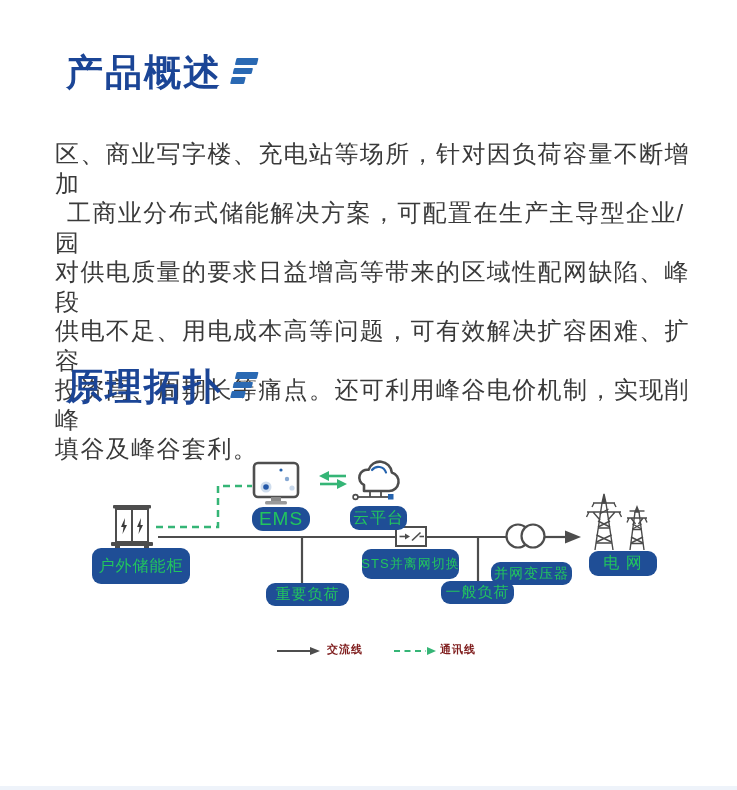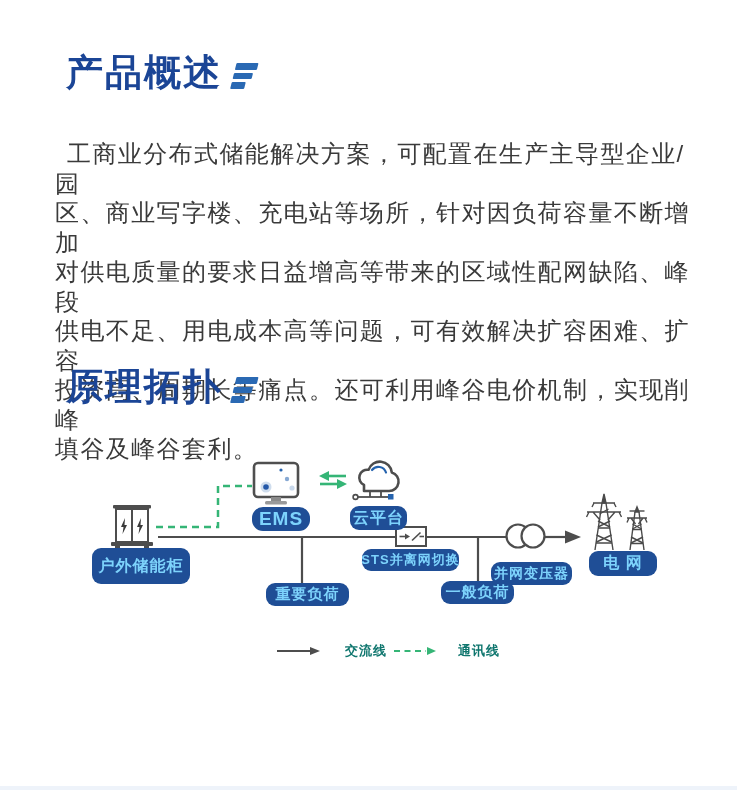--- a/index.html
+++ b/index.html
@@ -3,63 +3,63 @@
 <meta charset="utf-8">
 <style>
   html,body{margin:0;padding:0;}
   body{
     width:737px;height:790px;background:#ffffff;
     font-family:"Liberation Sans","DejaVu Sans",sans-serif;
     position:relative;overflow:hidden;
   }
   .abs{position:absolute;}
   
-  .section-header{display:flex;align-items:flex-end;gap:11px;}
+  .section-header{display:flex;align-items:flex-start;gap:11px;}
   .section-title{
     font-size:37px;font-weight:bold;color:#1b4596;
     letter-spacing:2px;line-height:1;margin:0;
   }
   .hdr-icon{display:inline-block;transform:skewX(-14deg);margin-top:4px;}
   .hdr-icon i{display:block;height:6.5px;background:#2a69b3;border-radius:1px;margin-bottom:3px;}
   .hdr-icon i:nth-child(1){width:22px;}
   .hdr-icon i:nth-child(2){width:19px;}
   .hdr-icon i:nth-child(3){width:14px;}
   
   .body-text{
     width:644px;color:#3a3a3a;font-size:24px;font-weight:500;
     line-height:29.5px;letter-spacing:1.4px;
   }
   .body-text .line.first{text-indent:12px;}
   
   .pill{
-    position:absolute;background:#1f4e96;color:#7dd3fc;
+    position:absolute;background:#1f4e96;color:#22c55e;
     border-radius:9px;display:flex;align-items:center;justify-content:center;
-    font-weight:bold;letter-spacing:1px;white-space:nowrap;
+    font-weight:normal;letter-spacing:1px;white-space:nowrap;
   }
   
   .legend-label{
-    position:absolute;color:#0f766e;font-size:13px;font-weight:bold;letter-spacing:1px;margin-left:18px;
+    position:absolute;color:#7f1d1d;font-size:11px;font-weight:bold;letter-spacing:1px;
   }
   .bottom-strip{position:absolute;left:0;bottom:0;width:737px;height:4px;background:#eef3fa;}
 </style>
 </head>
 <body>
 
 <div class="abs section-header" style="left:66px;top:54px;">
   <h1 class="section-title">产品概述</h1>
   <span class="hdr-icon">
       <i></i>
       <i></i>
       <i></i>
     </span>
 </div>
 
 <div class="abs body-text" style="left:55px;top:139px;">
+  <div class="line">区、商业写字楼、充电站等场所，针对因负荷容量不断增加</div>
   <div class="line first">工商业分布式储能解决方案，可配置在生产主导型企业/园</div>
-  <div class="line">区、商业写字楼、充电站等场所，针对因负荷容量不断增加</div>
   <div class="line">对供电质量的要求日益增高等带来的区域性配网缺陷、峰段</div>
   <div class="line">供电不足、用电成本高等问题，可有效解决扩容困难、扩容</div>
   <div class="line">投资高、周期长等痛点。还可利用峰谷电价机制，实现削峰</div>
   <div class="line">填谷及峰谷套利。</div>
 </div>
 
 <div class="abs section-header" style="left:66px;top:368px;">
   <h1 class="section-title">原理拓扑</h1>
   <span class="hdr-icon">
       <i></i>
@@ -158,21 +158,21 @@
   </g>
   <g>
     <line x1="394" y1="651" x2="426" y2="651" stroke="#35b576" stroke-width="2.2" stroke-dasharray="6 4.5"></line>
     <polygon points="427,647 436,651 427,655" fill="#35b576"></polygon>
   </g>
 </svg>
 
 <div class="pill" style="left:92px;top:548px;width:98px;height:36px;font-size:16px;">户外储能柜</div>
 <div class="pill" style="left:252px;top:507px;width:58px;height:24px;font-size:19px;border-radius:11px;">EMS</div>
 <div class="pill" style="left:350px;top:506px;width:57px;height:24px;font-size:16px;">云平台</div>
-<div class="pill" style="left:362px;top:549px;width:97px;height:22px;font-size:13px;">STS并离网切换</div>
+<div class="pill" style="left:362px;top:549px;width:97px;height:30px;font-size:13px;">STS并离网切换</div>
 <div class="pill" style="left:491px;top:549px;width:81px;height:23px;font-size:14px;margin-top:13px;">并网变压器</div>
 <div class="pill" style="left:589px;top:551px;width:68px;height:25px;font-size:16px;">电 网</div>
 <div class="pill" style="left:266px;top:583px;width:83px;height:23px;font-size:15px;">重要负荷</div>
 <div class="pill" style="left:441px;top:581px;width:73px;height:23px;font-size:15px;text-align:right;">一般负荷</div>
 
 <div class="legend-label" style="left:327px;top:642px;">交流线</div>
 <div class="legend-label" style="left:440px;top:642px;">通讯线</div>
 
 <div class="bottom-strip"></div>
 

